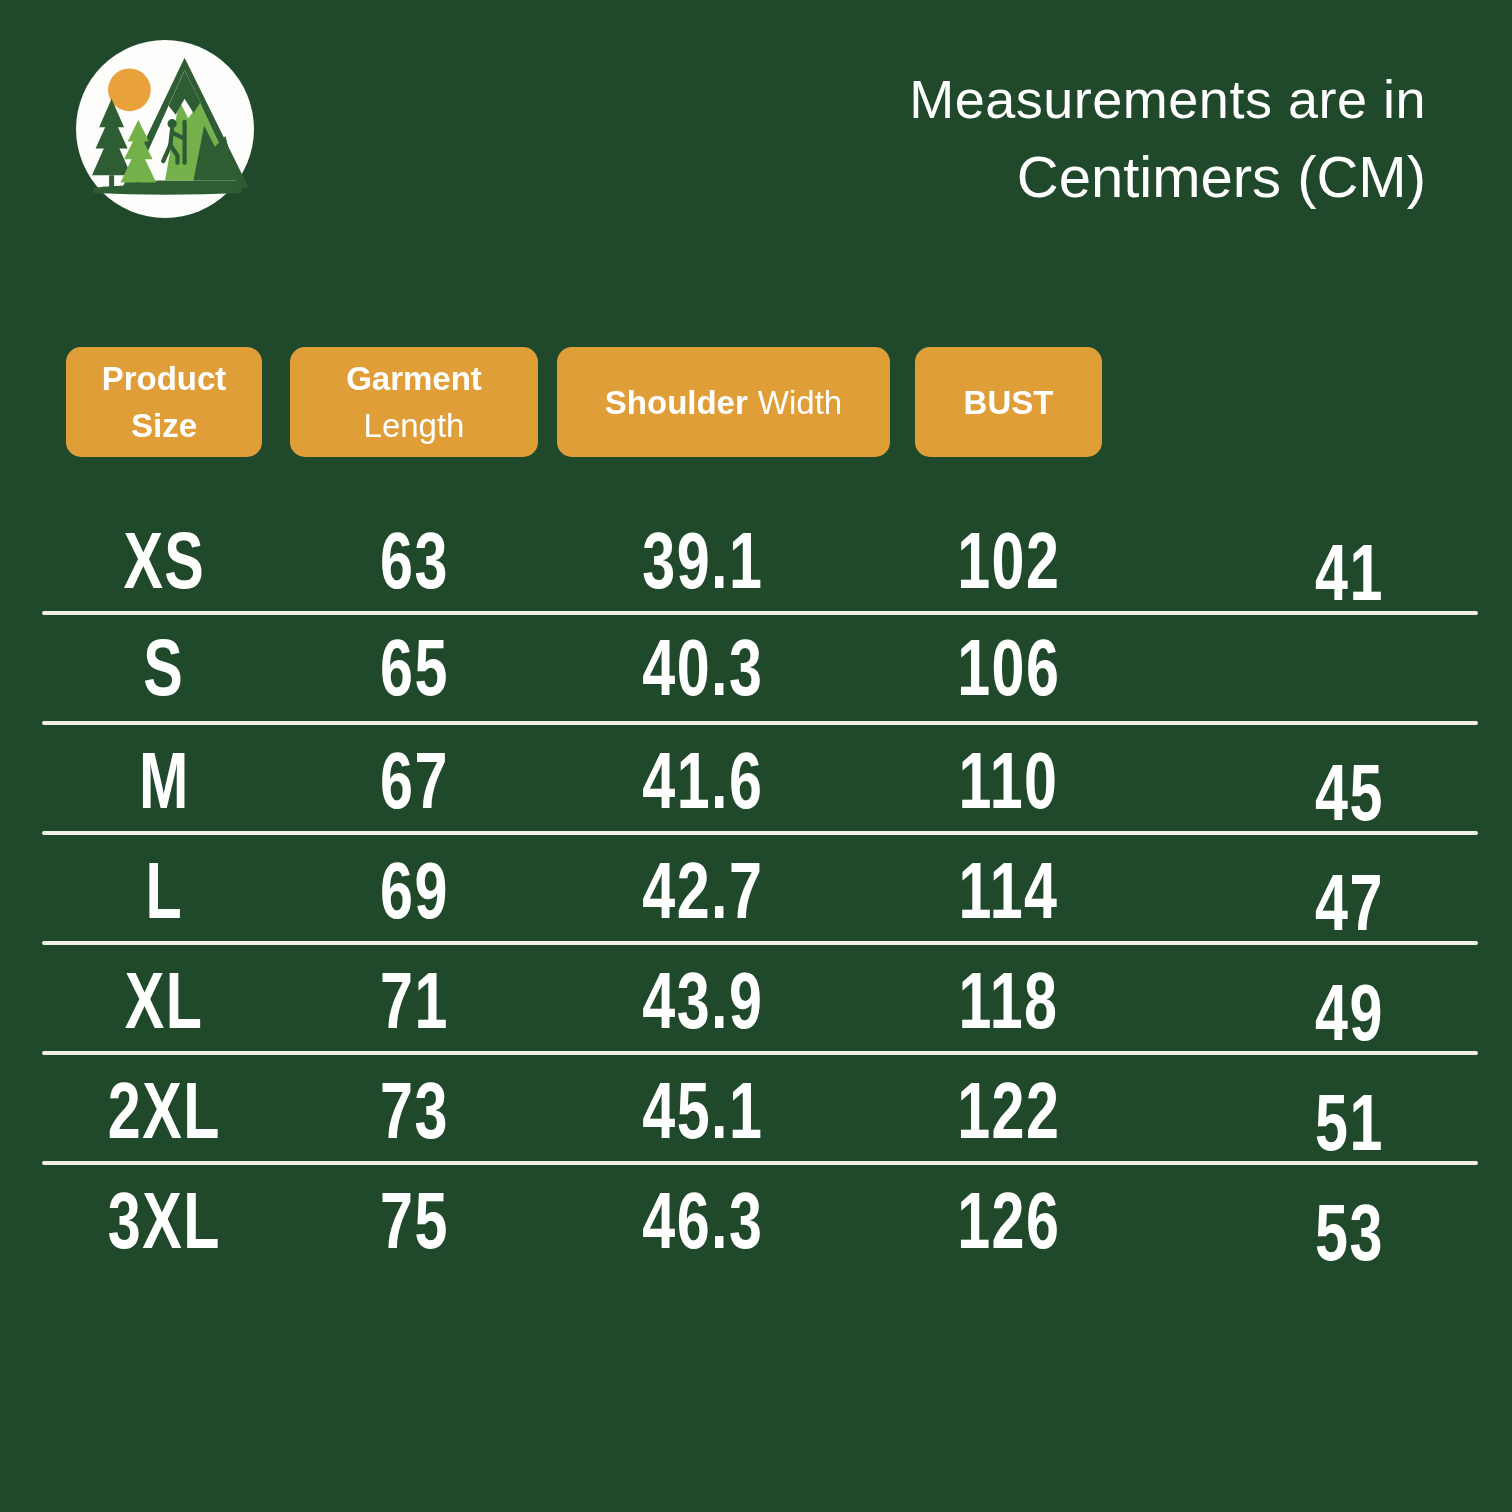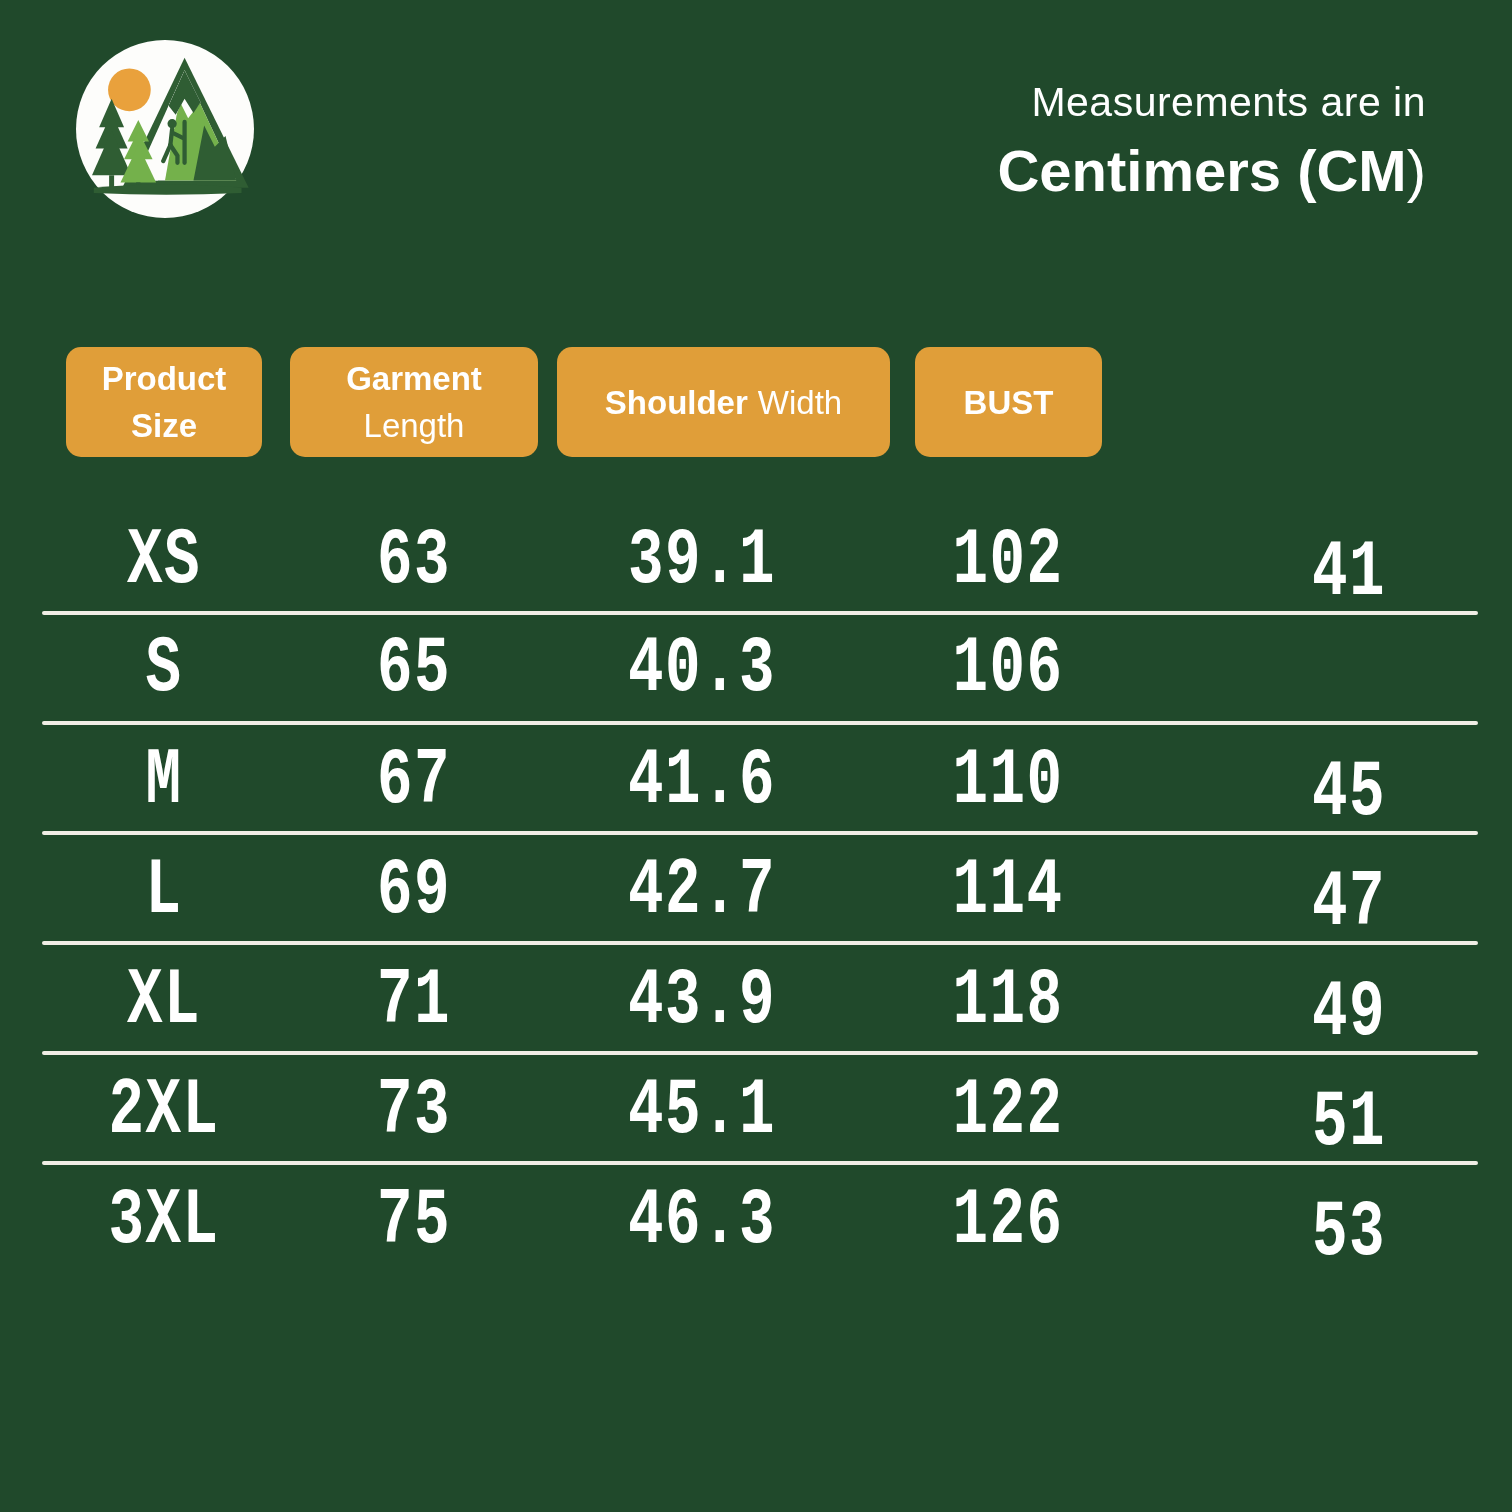--- a/index.html
+++ b/index.html
@@ -24,23 +24,23 @@
   
   .logo{
     position:absolute;left:76px;top:40px;width:178px;height:178px;
   }
   .logo svg{width:100%;height:100%;display:block;}
 
   
   .title{
     position:absolute;top:62px;right:86px;text-align:right;line-height:1.38;
   }
-  .title .t1{font-size:41px;font-weight:400;letter-spacing:.5px;margin-top:12px;}
+  .title .t1{font-size:54px;font-weight:400;letter-spacing:.5px;}
   .title .t2{font-size:58px;}
-  .title .t2 .b{font-weight:700;margin-left:32px;}
+  .title .t2 .b{font-weight:400;margin-left:32px;}
   .title .t2 .r{font-weight:400;}
 
   
   .grid{
     display:grid;
     grid-template-columns:66px 196px 28px 248px 19px 333px 25px 187px 57px 293px;
     align-items:center;
   }
   .g1{grid-column:2;} .g2{grid-column:4;} .g3{grid-column:6;}
   .g4{grid-column:8;} .g5{grid-column:10;}
@@ -60,21 +60,21 @@
   .pill .oneline{display:flex;gap:10px;align-items:baseline;}
 
   
   .table{position:absolute;top:503px;left:0;width:1512px;}
   .row{position:relative;height:110px;}
   .row:not(:last-child)::after{
     content:"";
     position:absolute;left:42px;width:1436px;bottom:-2px;height:4px;
     background:var(--divider);border-radius:2px;
   }
-  .cell{display:flex;justify-content:center;position:relative;font-family:Liberation Mono, monospace;}
+  .cell{display:flex;justify-content:center;position:relative;}
   .cell.g3{left:-21px;}
   .cell.g5{left:44px;margin-top:24px;}
   .num{
     font-size:80px;font-weight:700;letter-spacing:2px;color:var(--text);
     display:inline-block;transform:scaleX(.74);transform-origin:center;
     white-space:nowrap;
   }
 </style>
 </head>
 <body>

